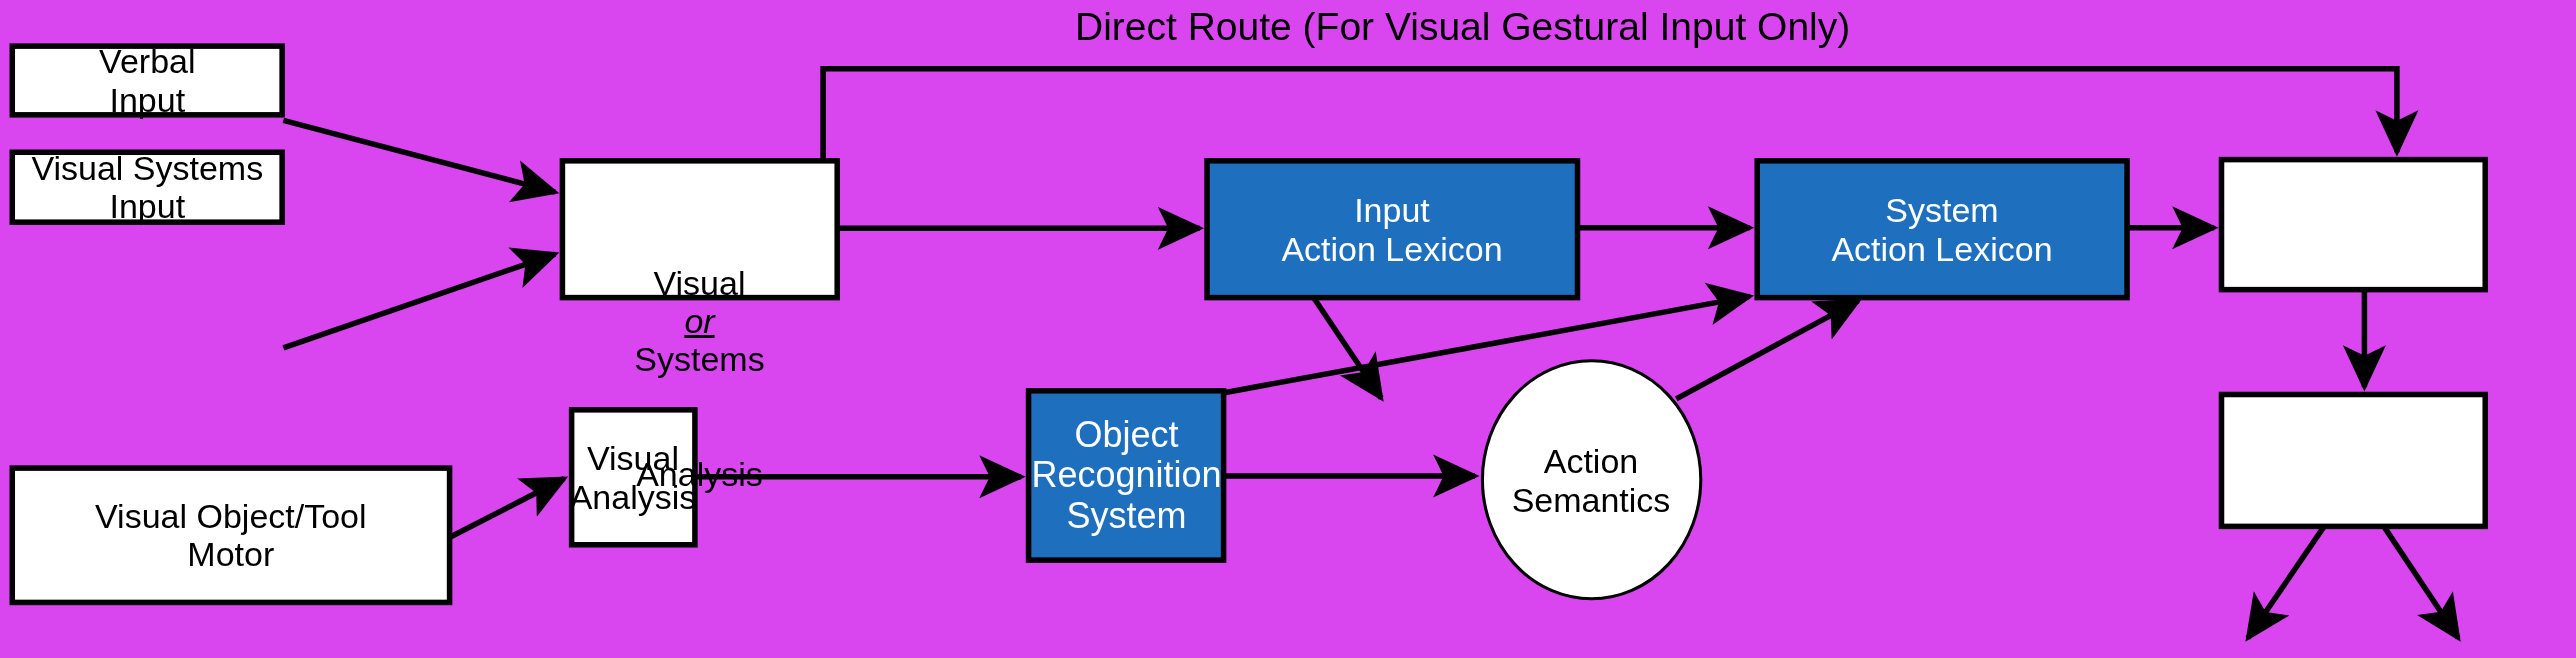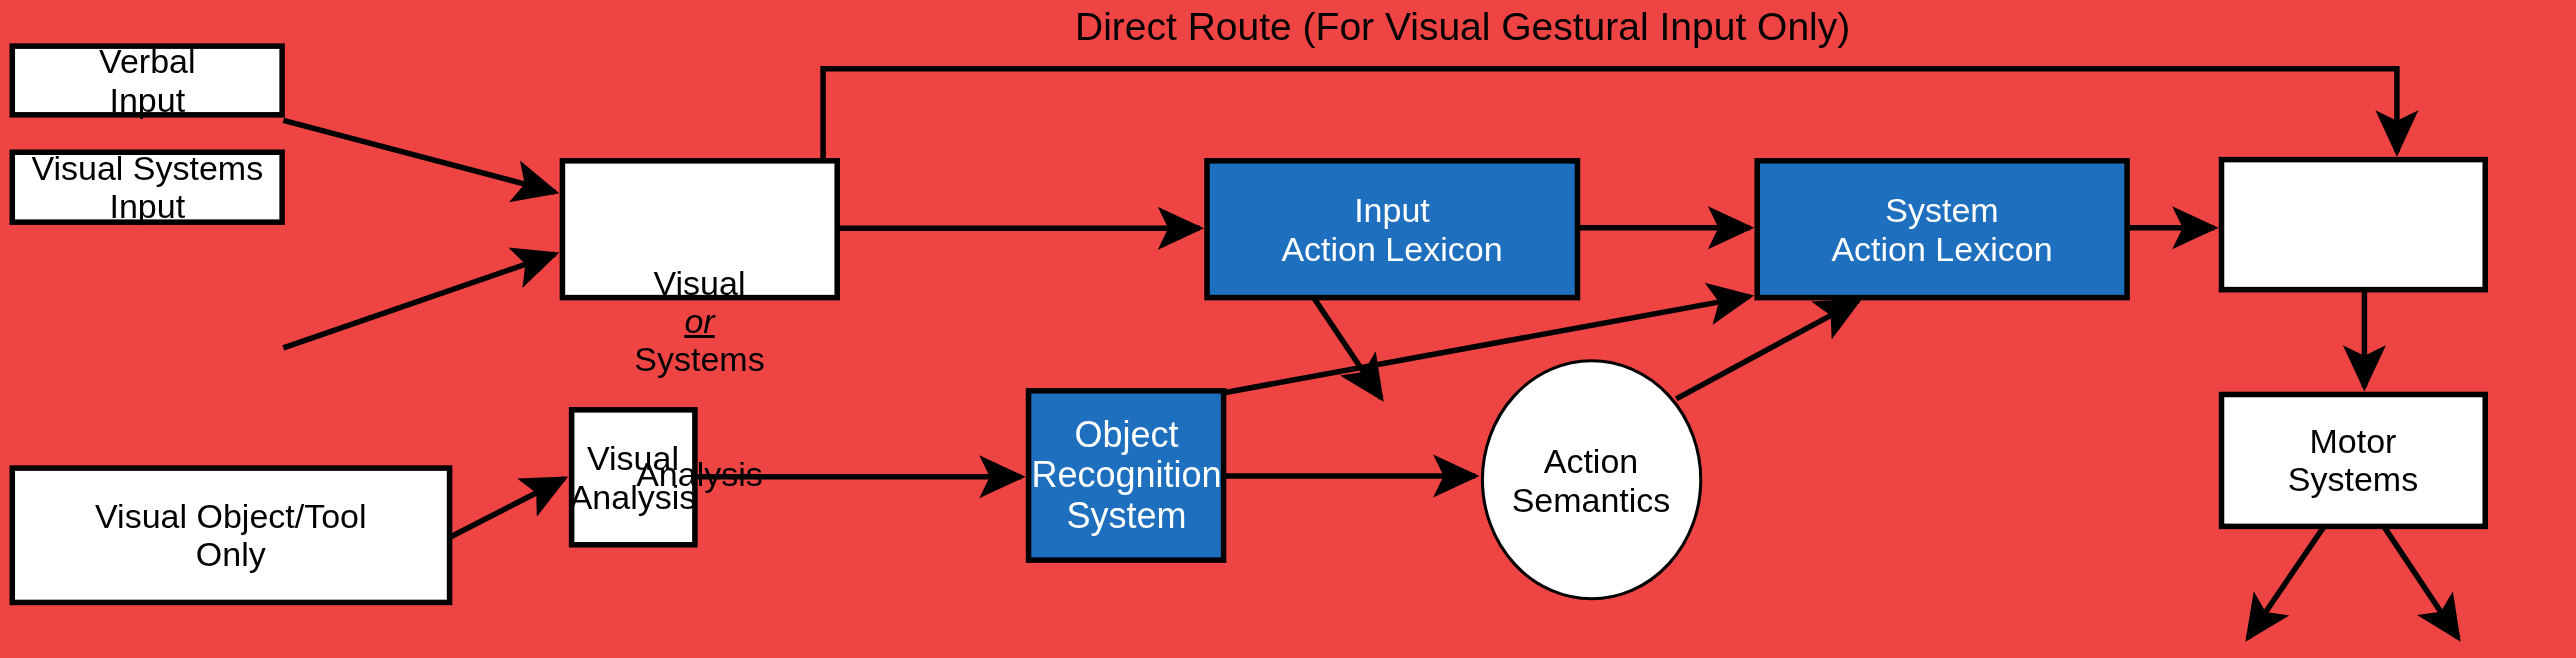--- a/index.html
+++ b/index.html
@@ -7,21 +7,21 @@
     padding: 0;
     background: #ffffff;
   }
   body {
     font-family: "Liberation Sans", sans-serif;
   }
   #diagram-root {
     position: relative;
     width: 2576px;
     height: 659px;
-    background: #ef4444;
+    background: #d946ef;
     overflow: hidden;
   }
   #diagram-svg {
     position: absolute;
     top: 0;
     left: 0;
     width: 2576px;
     height: 659px;
   }
   .node-label {
@@ -124,42 +124,40 @@
 
   <div class="caption" style="left:1075px; top:4.9px;">Direct Route (For Visual Gestural Input Only)</div>
 
   <div class="node-label" style="left:12.3px; top:46px; width:270px; height:69px;">Verbal
 Input</div>
 
   <div class="node-label" style="left:12.3px; top:152px; width:270px; height:70px;">Visual Systems
 Input</div>
 
   <div class="node-label" style="left:12.3px; top:468px; width:437px; height:134px;">Visual Object/Tool
-Only</div>
+Motor</div>
 
   <div class="node-label" style="left:562px; top:161px; width:275px; height:137px; display:block; padding-top:27px;">
     <div style="text-align:center;">
       <span>Visual</span>
       <span class="em-word">or</span>
       <span>Systems</span>
     </div>
     <div style="text-align:center;">
       <span>Analysis</span>
     </div>
   </div>
 
   <div class="node-label on-fill" style="left:1207px; top:161px; width:370px; height:137px;">Input
 Action Lexicon</div>
 
   <div class="node-label on-fill" style="left:1757px; top:161px; width:370px; height:137px;">System
 Action Lexicon</div>
 
 
-  <div class="node-label" style="left:2221px; top:394px; width:264px; height:132px;">Motor
-Systems</div>
 
   <div class="node-label" style="left:553px; top:410px; width:160px; height:135px;">Visual
 Analysis</div>
 
   <div class="node-label on-fill" style="left:1029px; top:391px; width:195px; height:169px; font-size:36px;">Object
 Recognition
 System</div>
 
   <div class="node-label" style="left:1482px; top:361px; width:218px; height:239px;">Action
 Semantics</div>

